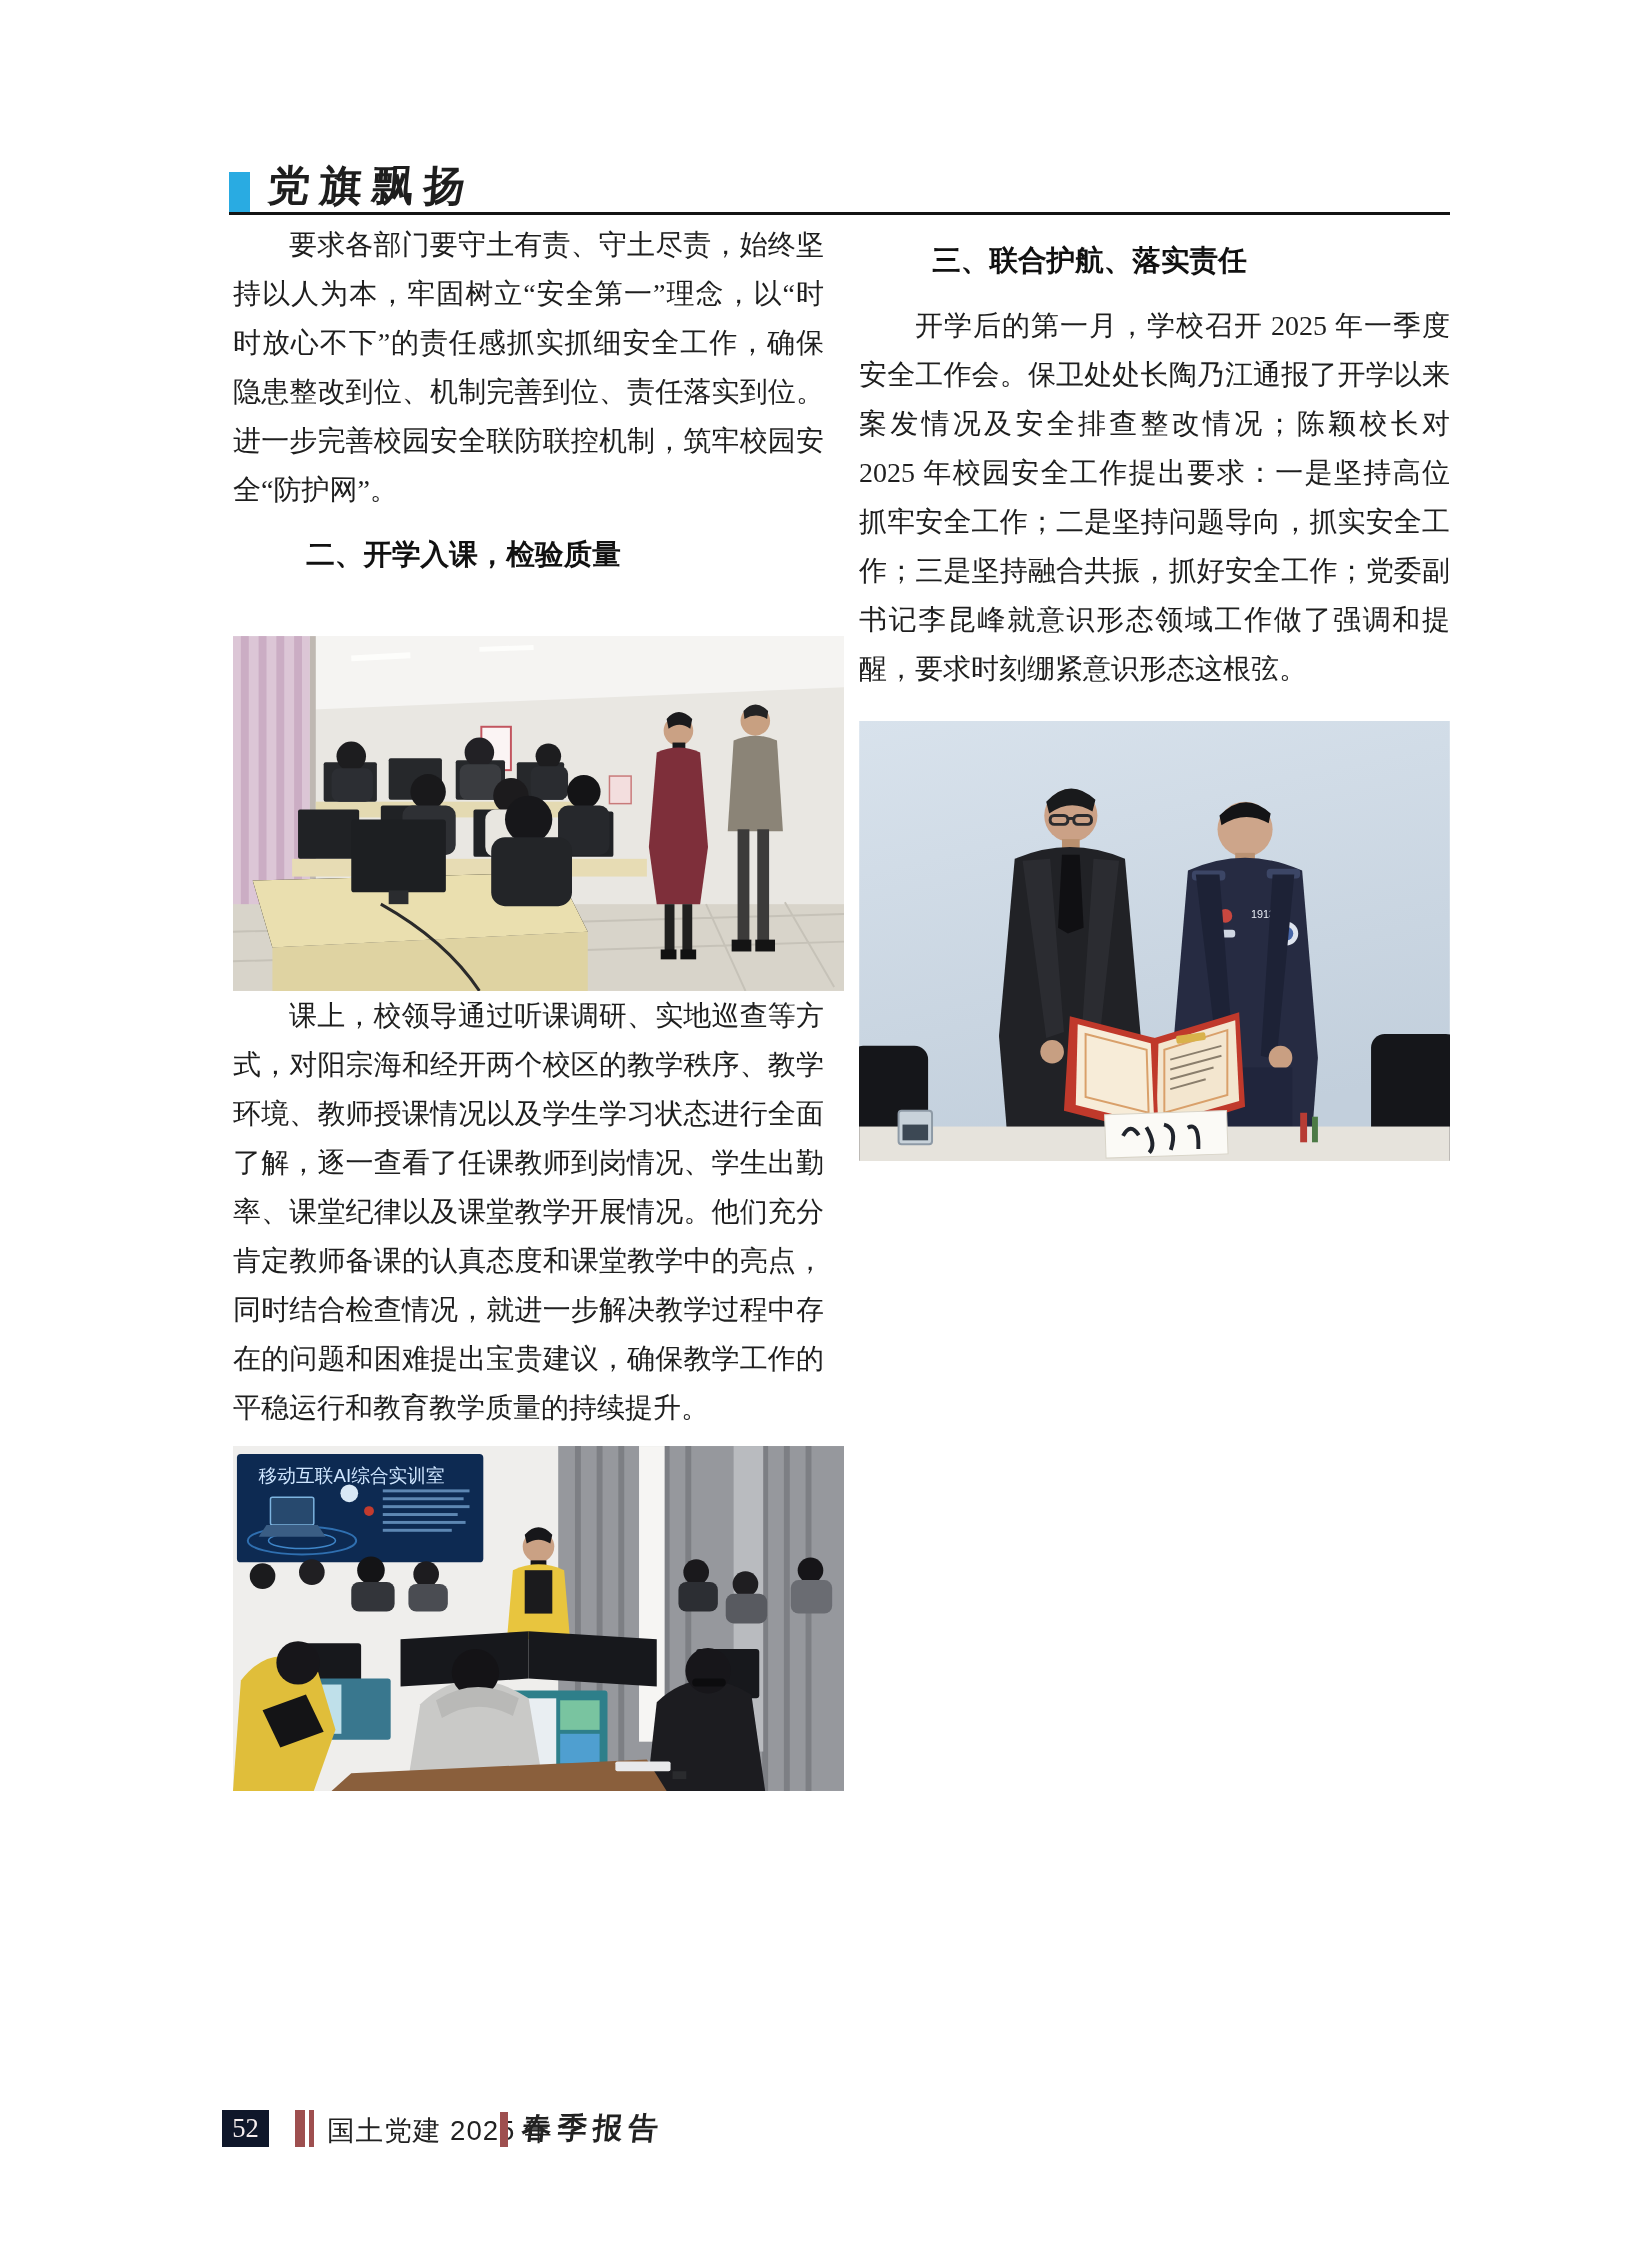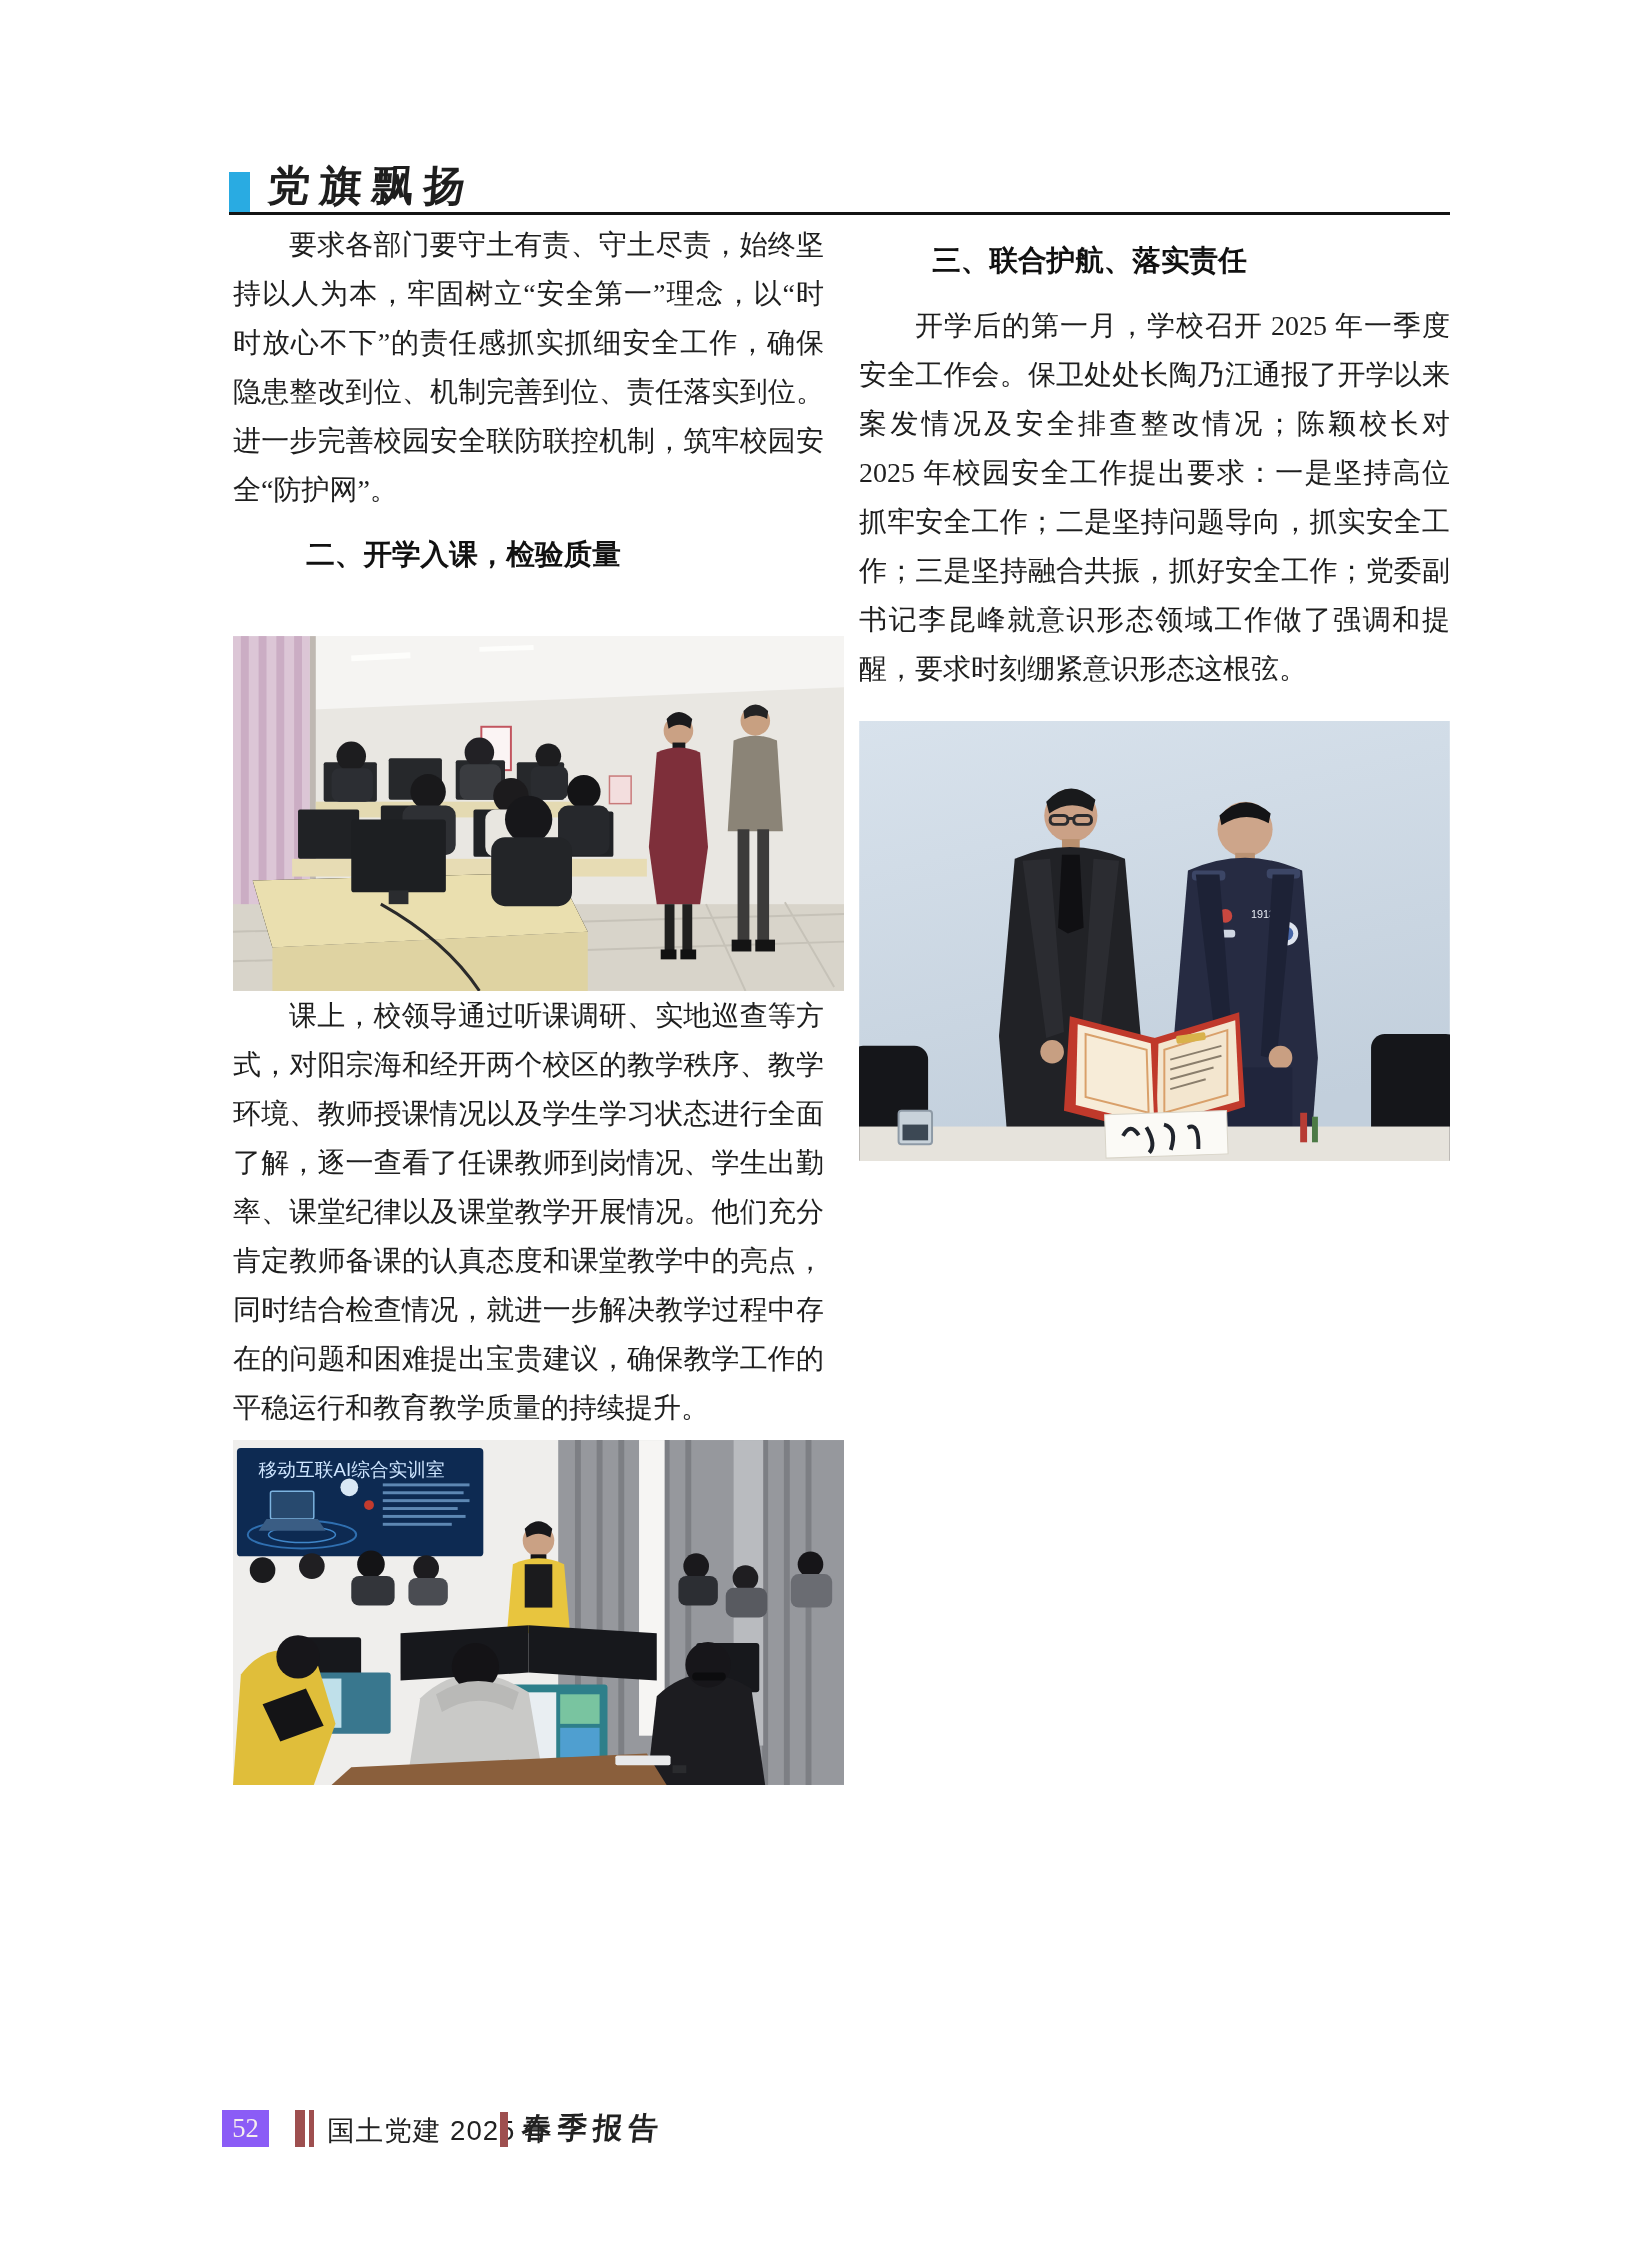--- a/index.html
+++ b/index.html
@@ -29,28 +29,28 @@
     text-align:justify;text-indent:2em;color:#1e1e1e;
   }
   .col h2{
     margin:16px;font-size:28.6px;line-height:49px;font-weight:bold;
     text-indent:2em;color:#111;
     font-family:"Liberation Sans","DejaVu Sans",sans-serif;
   }
   figure{margin:0;padding:0;}
   .fig1{margin-top:57px;width:611px;height:355px;}
   .figP3{margin-top:75px;}
-  .fig2{margin-top:8px;width:517px;height:345px;}
+  .fig2{margin-top:14px;width:517px;height:345px;}
   .fig3{margin-top:27.6px;width:591px;height:440px;}
   .rp4{margin-top:57px;}
   figure svg{display:block;}
   
   .pagenum-box{
     position:absolute;left:222px;top:2110px;width:47px;height:37px;
-    background:#8b5cf6;color:#f6eeee;font-size:26.6px;
+    background:#0f172a;color:#f6eeee;font-size:26.6px;
     display:flex;align-items:center;justify-content:center;
     font-family:"Liberation Serif","DejaVu Serif",serif;
   }
   .fbar{position:absolute;top:2110px;background:#9e4f4f;}
   .fbar-a{left:295px;width:9.9px;height:37px;}
   .fbar-b{left:309px;width:4.9px;height:37px;}
   .fbar-c{left:500px;width:7.9px;height:35px;top:2112px;}
   .journal-name{
     position:absolute;left:327px;top:2112px;
     font-size:27.6px;color:#222;letter-spacing:1px;

